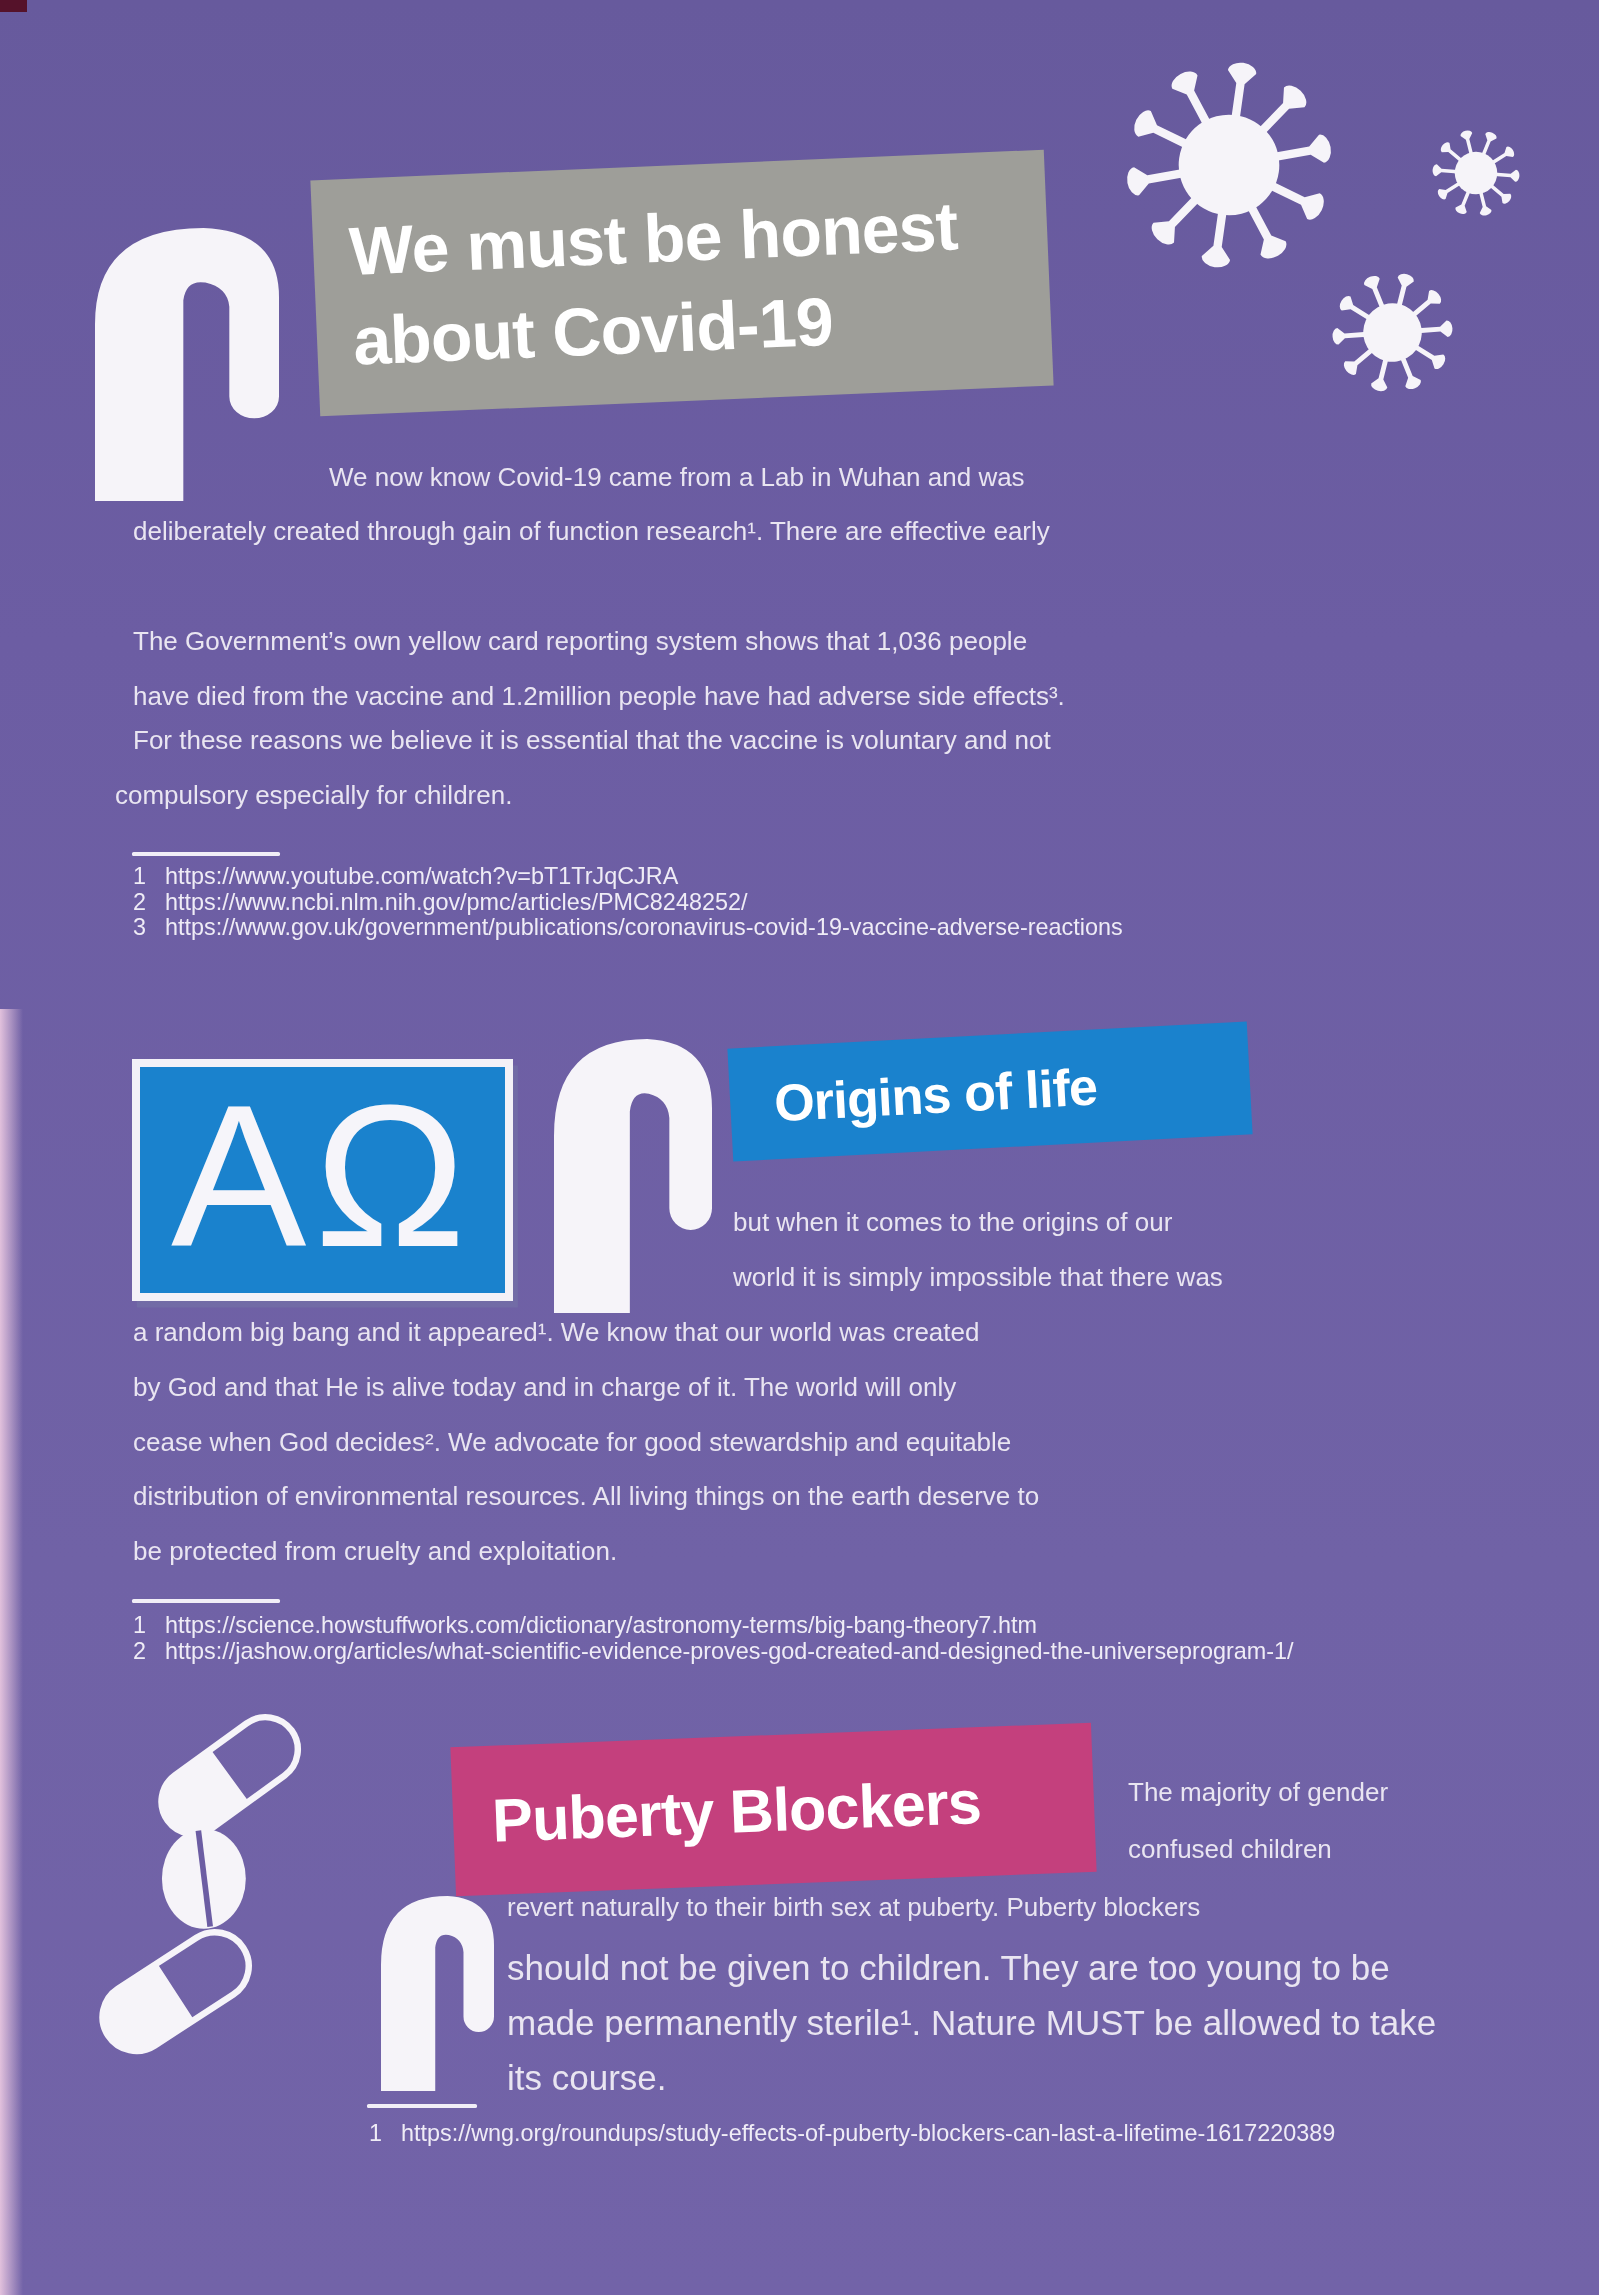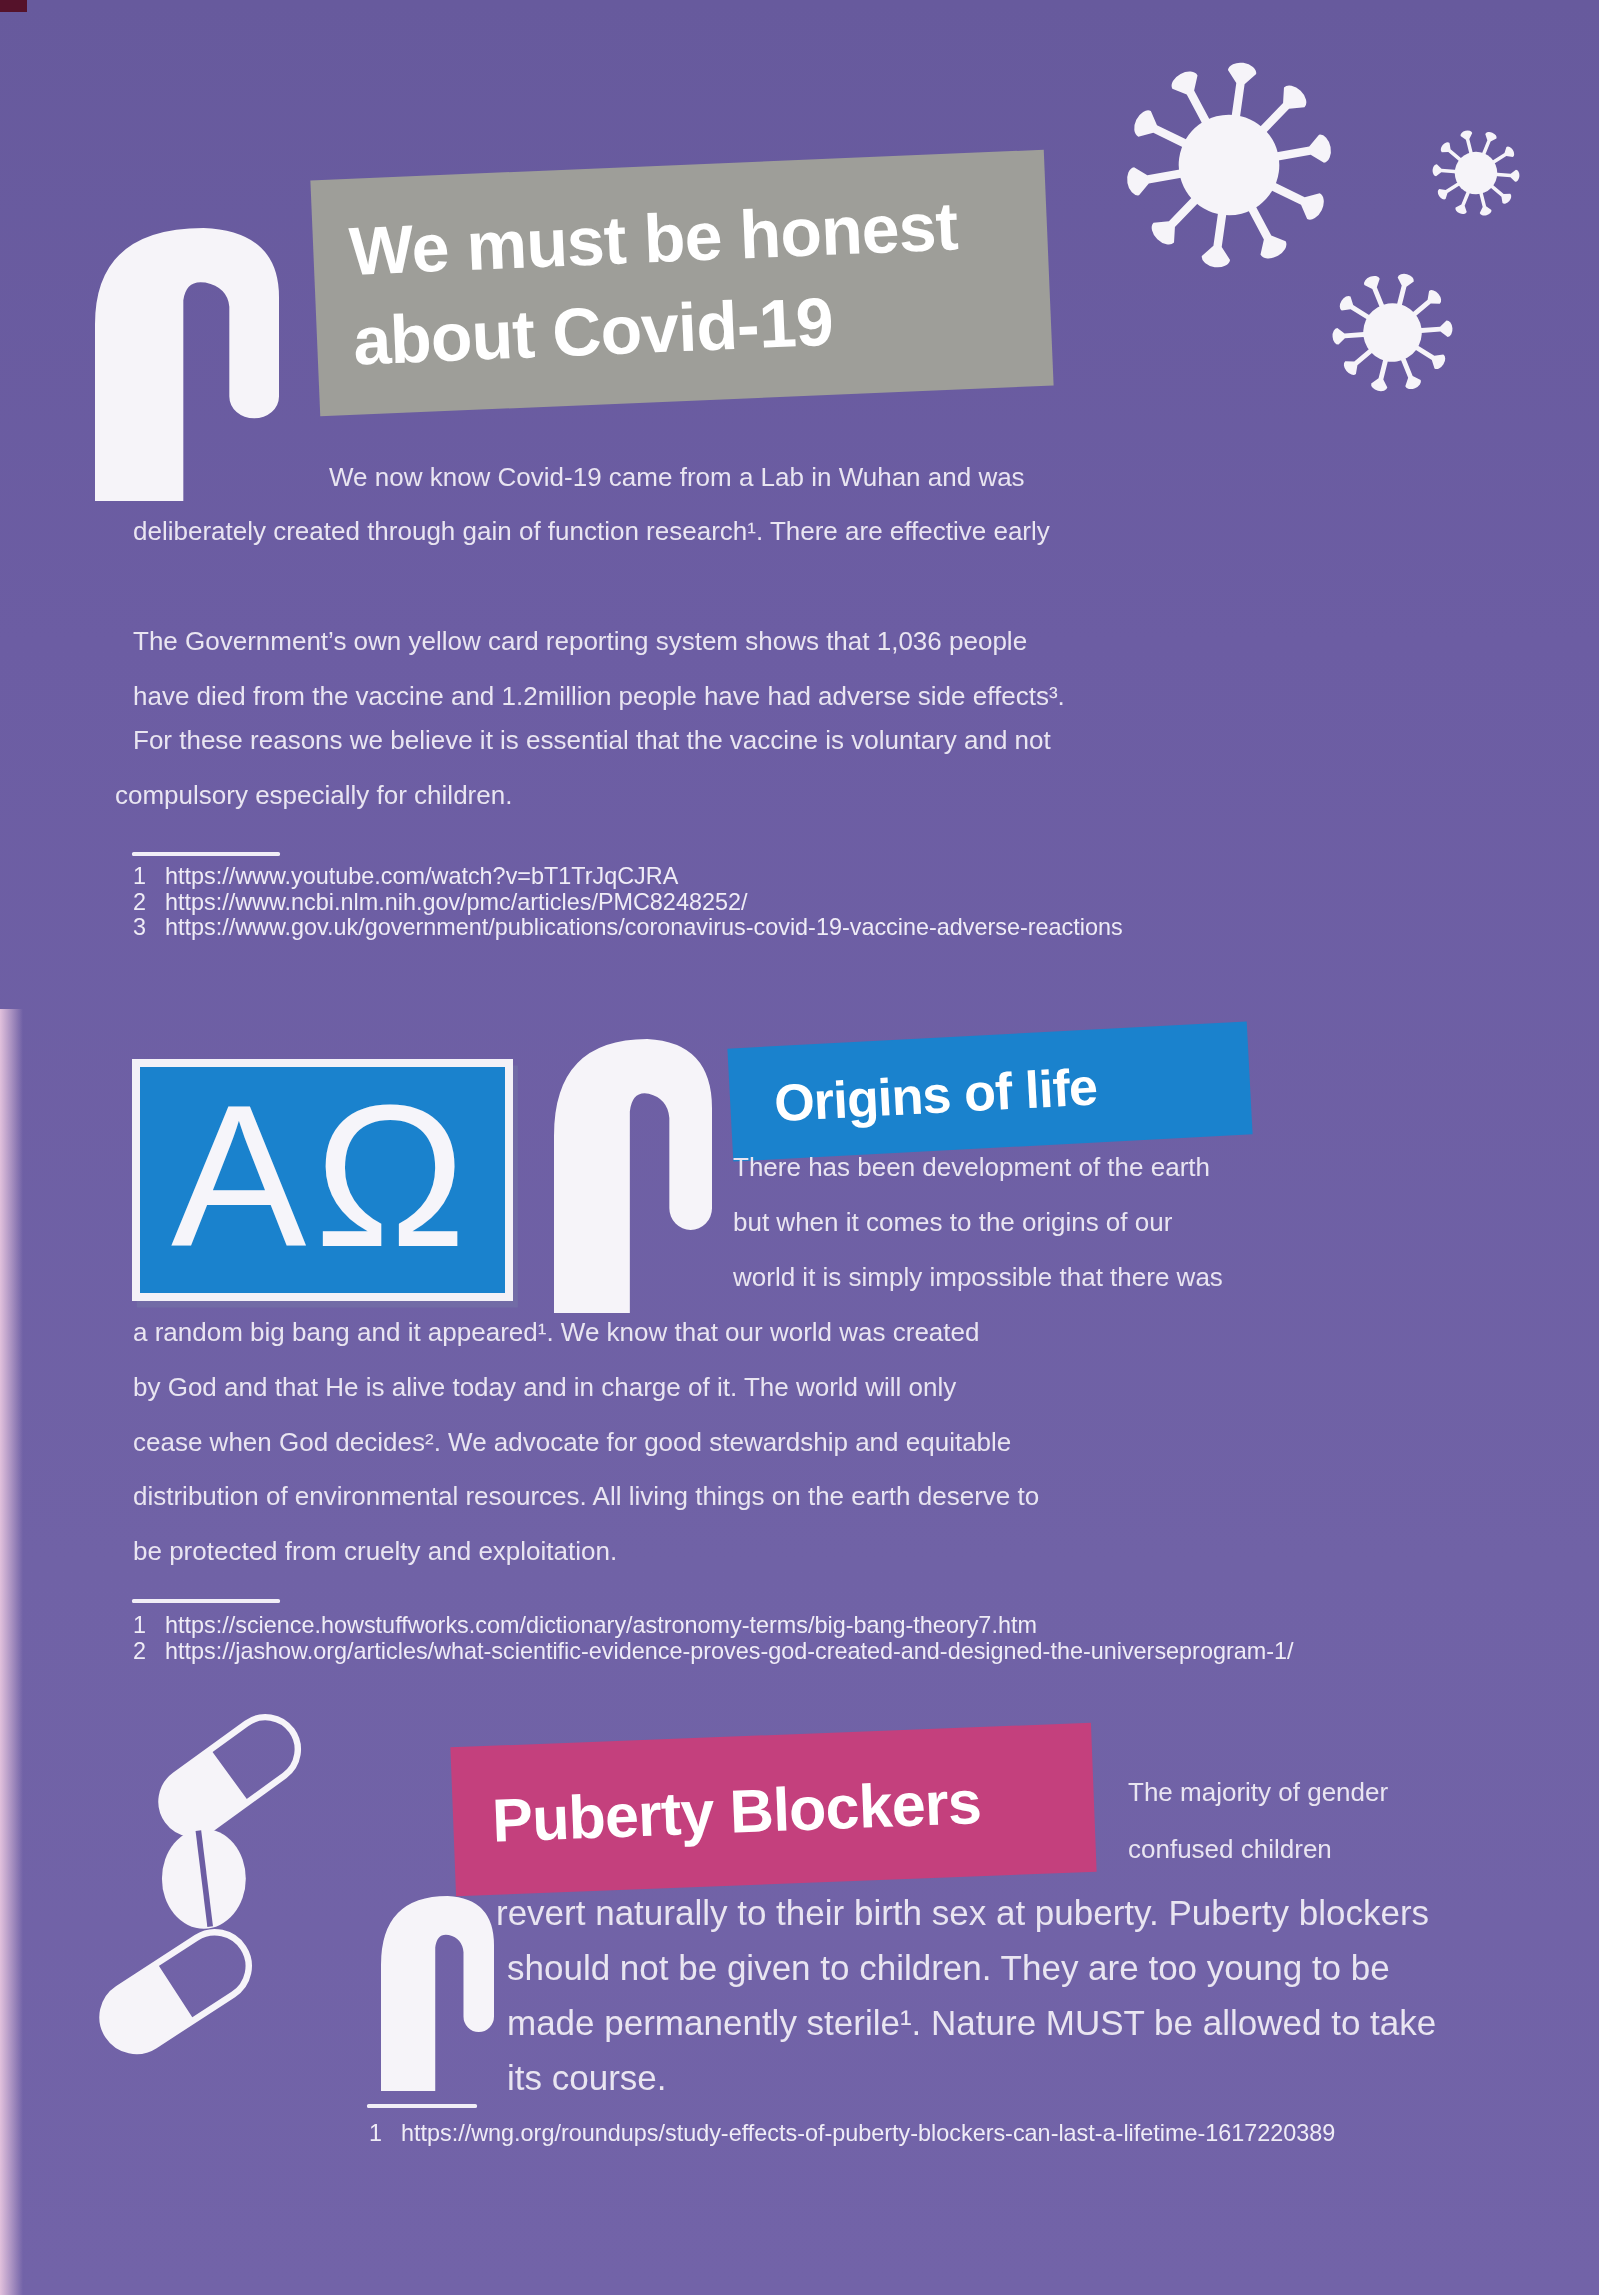--- a/index.html
+++ b/index.html
@@ -120,21 +120,20 @@
   <svg class="quote-svg" style="left:554px;top:1039px" width="158" height="274" viewBox="0 0 200 340" preserveAspectRatio="none">
     <use href="#quoteShape"></use>
   </svg>
 
   <div class="banner" id="banner-origins">
     <div class="banner-inner">
       <div class="banner-title">Origins of life</div>
     </div>
   </div>
 
-  <div class="txt" style="left:733px;top:1152px">There has been development of the earth</div>
   <div class="txt" style="left:733px;top:1207px">but when it comes to the origins of our</div>
   <div class="txt" style="left:733px;top:1262px">world it is simply impossible that there was</div>
   <div class="txt" style="left:133px;top:1317px">a random big bang and it appeared¹. We know that our world was created</div>
   <div class="txt" style="left:133px;top:1372px">by God and that He is alive today and in charge of it. The world will only</div>
   <div class="txt" style="left:133px;top:1427px">cease when God decides². We advocate for good stewardship and equitable</div>
   <div class="txt" style="left:133px;top:1481px">distribution of environmental resources. All living things on the earth deserve to</div>
   <div class="txt" style="left:133px;top:1536px">be protected from cruelty and exploitation.</div>
 
   <div class="divider" style="left:132px;top:1599px;width:148px"></div>
   <div class="fn-row" style="left:133px;top:1612px">
@@ -169,21 +168,21 @@
   </svg>
 
   <div class="banner" id="banner-puberty">
     <div class="banner-inner">
       <div class="banner-title">Puberty Blockers</div>
     </div>
   </div>
 
   <div class="txt" style="left:1128px;top:1777px">The majority of gender</div>
   <div class="txt" style="left:1128px;top:1834px">confused children</div>
-  <div class="txt" style="left:496px;top:1892px;font-size:35px">revert naturally to their birth sex at puberty. Puberty blockers</div>
+  <div class="txt" style="left:507px;top:1892px;font-size:26px">revert naturally to their birth sex at puberty. Puberty blockers</div>
   <div class="txt" style="left:507px;top:1947px;font-size:35px">should not be given to children. They are too young to be</div>
   <div class="txt" style="left:507px;top:2002px;font-size:35px">made permanently sterile¹. Nature MUST be allowed to take</div>
   <div class="txt" style="left:507px;top:2057px;font-size:35px">its course.</div>
 
   <div class="divider" style="left:367px;top:2104px;width:110px"></div>
   <div class="fn-row" style="left:369px;top:2120px">
     <span class="fn-num">1</span>
     <span>https://wng.org/roundups/study-effects-of-puberty-blockers-can-last-a-lifetime-1617220389</span>
   </div>
 

